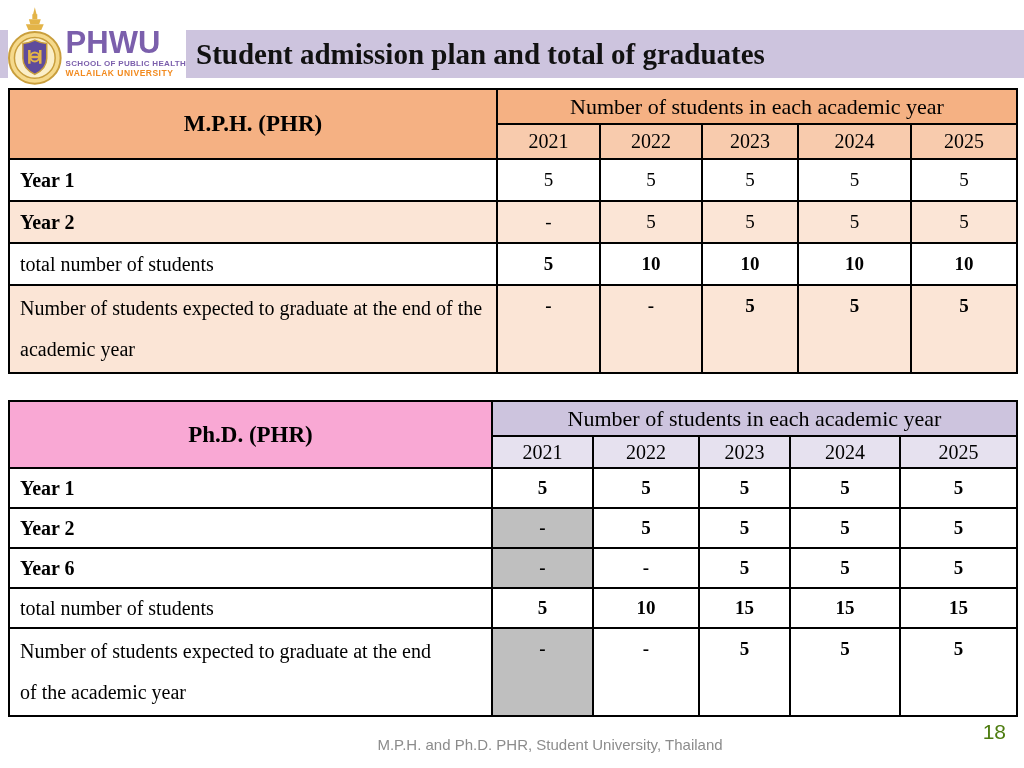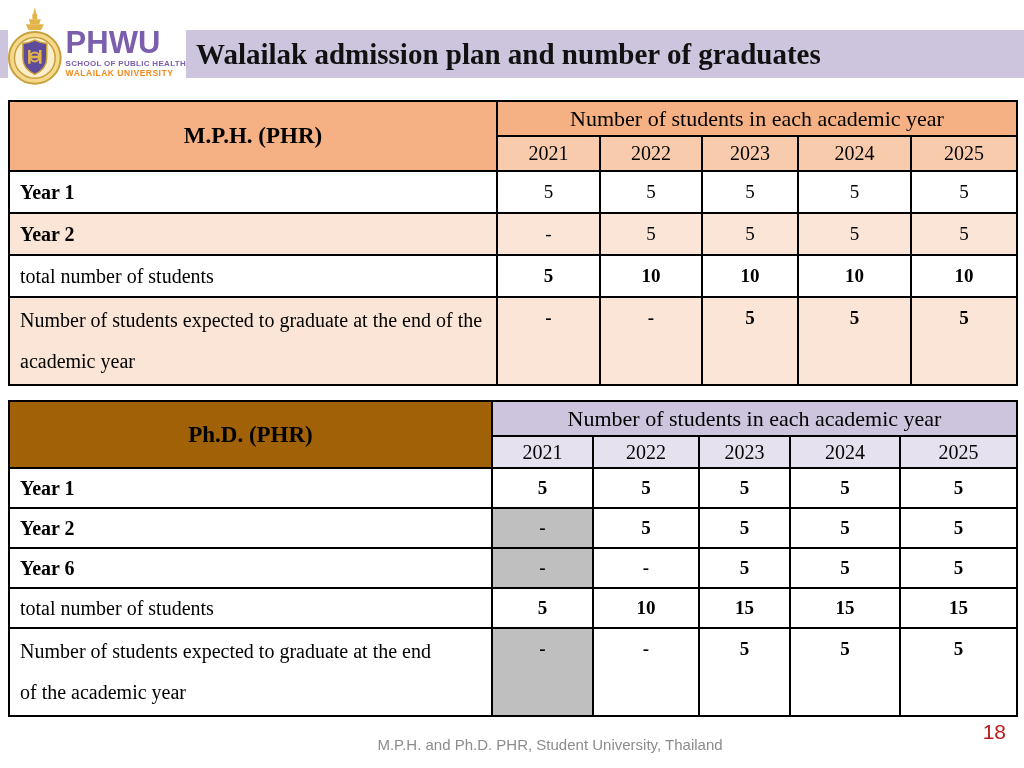--- a/index.html
+++ b/index.html
@@ -37,21 +37,21 @@
   }
   
   .tbl{
     border-collapse:collapse;table-layout:fixed;width:1008px;
     position:absolute;left:8px;background:#fff;z-index:1;
   }
   .tbl th,.tbl td{
     border:2px solid #000;color:#000;overflow:hidden;
     font-family:"Liberation Serif",serif;
   }
-  .t1{top:100px;}
+  .t1{top:88px;}
   .t2{top:400px;}
   .t1 col.c0{width:488px}.t1 col.c1{width:103px}.t1 col.c2{width:102px}
   .t1 col.c3{width:96px}.t1 col.c4{width:113px}.t1 col.c5{width:106px}
   .t2 col.c0{width:483px}.t2 col.c1{width:101px}.t2 col.c2{width:106px}
   .t2 col.c3{width:91px}.t2 col.c4{width:110px}.t2 col.c5{width:117px}
   .tbl thead tr{height:35px;}
   .t2 thead tr.yrow{height:32px;}
   .t1 tbody tr{height:42px;}
   .t2 tbody tr{height:40px;}
   .tbl tbody tr.tall{height:80px;}
@@ -70,28 +70,28 @@
   td.val.bold{font-weight:bold;}
   tr.tall td.val{vertical-align:top;padding-top:9px;}
   
   .footer-caption{
     position:absolute;left:100px;top:736px;width:900px;text-align:center;
     font-family:"Liberation Sans",sans-serif;font-size:15px;color:#8C8C8C;
     letter-spacing:0px;
   }
   .page-number{
     position:absolute;right:18px;top:720px;
-    font-family:"Liberation Sans",sans-serif;font-size:21px;color:#b91c1c;
+    font-family:"Liberation Sans",sans-serif;font-size:21px;color:#4d7c0f;
   }
 </style>
 </head>
 <body>
 
 <div class="title-banner">
-  <h1 class="page-title">Walailak admission plan and number of graduates</h1>
+  <h1 class="page-title">Student admission plan and total of graduates</h1>
 </div>
 
 <div class="logo-block">
   <svg width="54" height="80" viewBox="0 0 54 80" aria-hidden="true">
     <path d="M27 1 L29 9 L25 9 Z" fill="#E3B448"></path>
     <rect x="24.5" y="8" width="5" height="5" fill="#E3B448"></rect>
     <path d="M21 13 h12 l-1.5 5 h-9 z" fill="#E3B448"></path>
     <path d="M18 18 h18 l-2.5 6 h-13 z" fill="#E3B448"></path>
     <circle cx="27" cy="52" r="26" fill="#F5D98B" stroke="#C99E3C" stroke-width="2"></circle>
     <circle cx="27" cy="52" r="20.5" fill="#FBEFC9" stroke="#C99E3C" stroke-width="1.5"></circle>
@@ -170,21 +170,21 @@
       <colgroup>
         <col class="c0">
         <col class="c1">
         <col class="c2">
         <col class="c3">
         <col class="c4">
         <col class="c5">
       </colgroup>
       <thead>
         <tr>
-          <th rowspan="2" class="program" style="background: #a16207;">Ph.D. (PHR)</th>
+          <th rowspan="2" class="program" style="background: #f9a8d4;">Ph.D. (PHR)</th>
           <th colspan="5" class="span-head" style="background: rgb(205, 196, 222);">Number of students in each academic year</th>
         </tr>
         <tr class="yrow">
           <th class="year" style="background: rgb(230, 225, 239);">2021</th>
           <th class="year" style="background: rgb(230, 225, 239);">2022</th>
           <th class="year" style="background: rgb(230, 225, 239);">2023</th>
           <th class="year" style="background: rgb(230, 225, 239);">2024</th>
           <th class="year" style="background: rgb(230, 225, 239);">2025</th>
         </tr>
       </thead>

